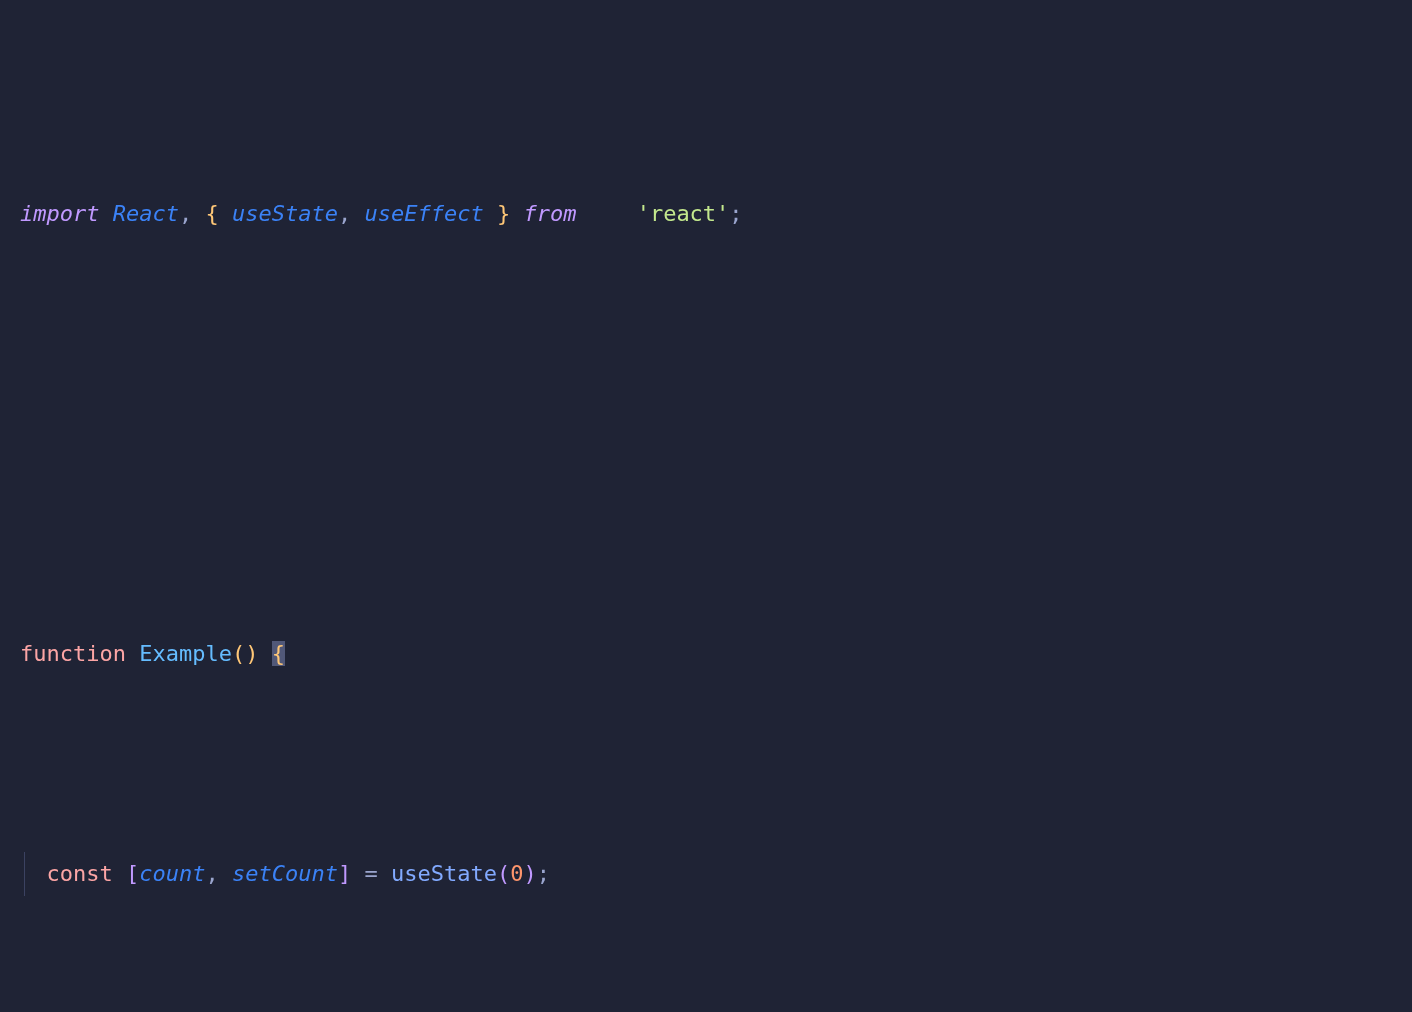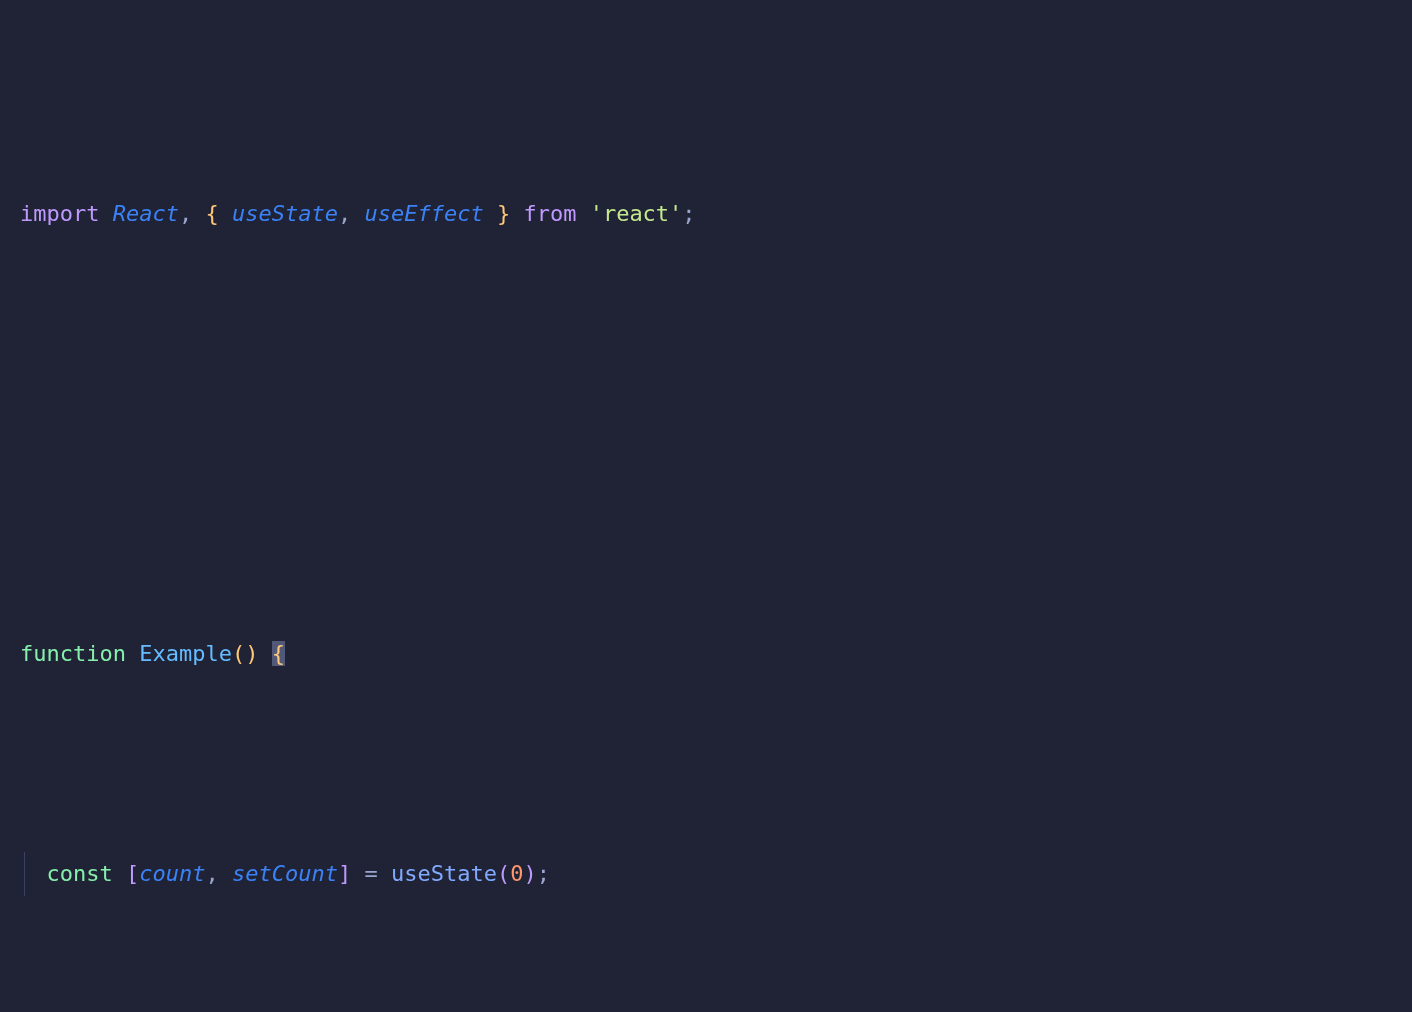--- a/index.html
+++ b/index.html
@@ -26,29 +26,29 @@
   
   .guide {
     position: absolute;
     top: 0;
     bottom: 0;
     width: 1px;
     background: #3b4261;
   }
   .guide.g1 { left: 4px; }
   
-  .kw-import   { color: #c099ff; }
-  .kw          { color: #86efac; }
+  .kw-import   { color: #c099ff; font-style: italic; }
+  .kw          { color: #fca5a5; }
   .fn-def      { color: #65bcff; }
   .fn-call     { color: #82aaff; }
   .def         { color: #c0caf5; }
   .ident-i     { color: #3b82f6; font-style: italic; }
   .punct       { color: #9aa5ce; }
   .num         { color: #ff966c; }
-  .str         { color: #c3e88d; }
+  .str         { color: #c3e88d; margin-left: 47px; }
   .brace-y     { color: #ffc777; }
   .brace-p     { color: #c099ff; }
   
   .hl {
     background: #515878;
   }
 </style>
 </head>
 <body>
 

